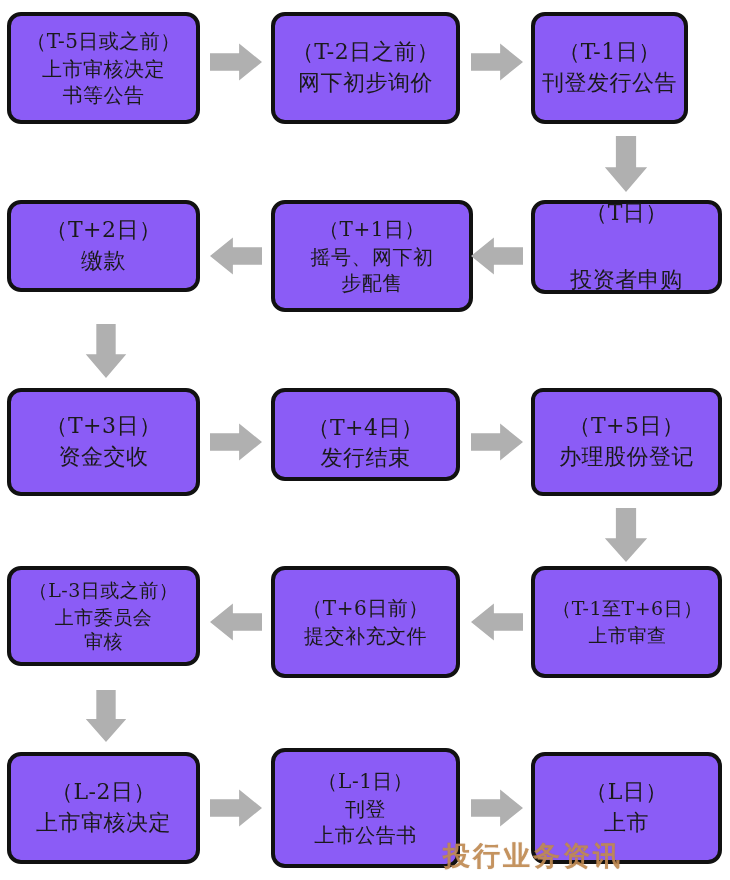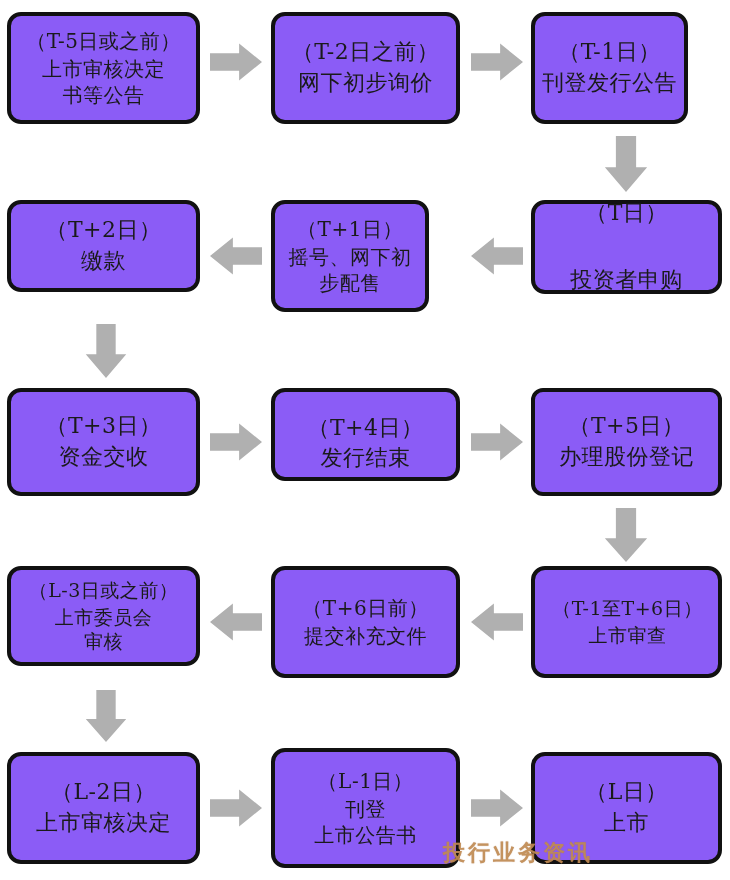--- a/index.html
+++ b/index.html
@@ -48,21 +48,21 @@
     clip-path:polygon(100% 28%, 44% 28%, 44% 4%, 0% 50%, 44% 96%, 44% 72%, 100% 72%);
   }
   .arrow.down{
     clip-path:polygon(28% 0%, 72% 0%, 72% 56%, 96% 56%, 50% 100%, 4% 56%, 28% 56%);
   }
 
   .watermark{
     position:absolute;
     font-family:"DejaVu Sans","Liberation Sans",sans-serif;
     font-weight:bold;
-    font-size:22px;
+    font-size:27px;
     letter-spacing:3px;
     color:#c08a52;
     opacity:0.92;
     white-space:nowrap;
     text-shadow:0 0 1px rgba(160,100,50,.5);
   }
 </style>
 </head>
 <body>
 
@@ -90,21 +90,21 @@
 
   <div class="arrow down" style="left:603px;top:136px;width:46px;height:56px;"></div>
 
   <div class="node fs-21" style="left:7px;top:200px;width:193px;height:92px;">
     <span class="ln date">（T+2日）</span>
     <span class="ln">缴款</span>
   </div>
 
   <div class="arrow left" style="left:210px;top:236px;width:52px;height:40px;"></div>
 
-  <div class="node fs-20" style="left:271px;top:200px;width:158px;height:112px;">
+  <div class="node fs-20" style="left:271px;top:200px;width:202px;height:112px;">
     <span class="ln date">（T+1日）</span>
     <span class="ln">摇号、网下初</span>
     <span class="ln">步配售</span>
   </div>
 
   <div class="arrow left" style="left:471px;top:236px;width:52px;height:40px;"></div>
 
   <div class="node fs-21" style="left:531px;top:200px;width:191px;height:94px;gap:36px;">
     <span class="ln date">（T日）</span>
     <span class="ln">投资者申购</span>

